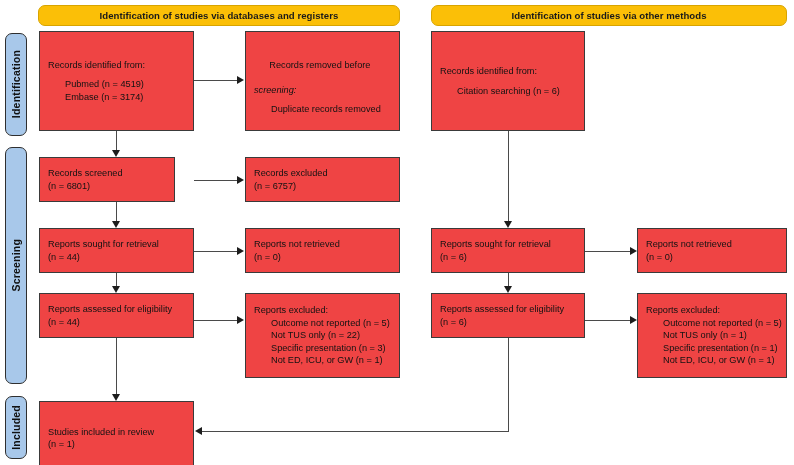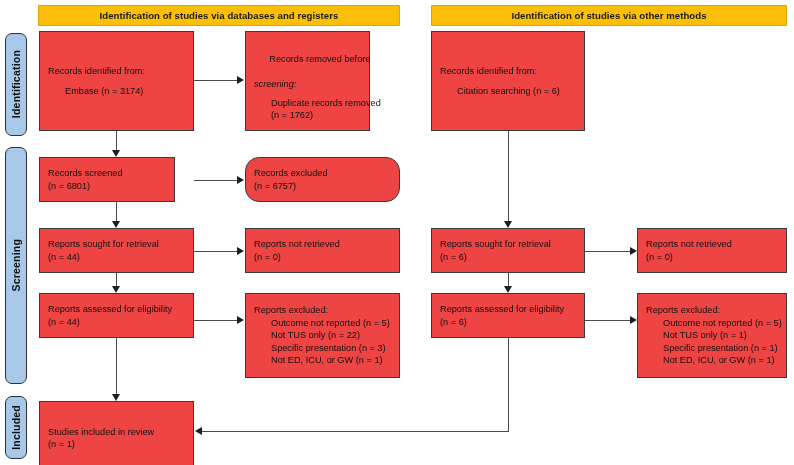--- a/index.html
+++ b/index.html
@@ -37,21 +37,21 @@
     color: #111111;
     letter-spacing: 0.2px;
     white-space: nowrap;
   }
 
   
   .col-header {
     position: absolute;
     background: #fbbf07;
     border: 1.4px solid #d8a400;
-    border-radius: 1px;
+    border-radius: 7px;
     display: flex;
     align-items: center;
     justify-content: center;
   }
   .col-header span {
     font-size: 9.6px;
     font-weight: bold;
     color: #1a1a1a;
     text-align: center;
     letter-spacing: 0.05px;
@@ -125,39 +125,39 @@
   <div class="col-header" style="left:38px; top:5px; width:362px; height:21px;">
     <span>Identification of studies via databases and registers</span>
   </div>
   <div class="col-header" style="left:431px; top:5px; width:356px; height:21px;">
     <span>Identification of studies via other methods</span>
   </div>
 
   <div class="box" style="left:39px; top:31px; width:155px; height:100px;">
     <div class="line">Records identified from:</div>
     <div class="line spacer"></div>
+    <div class="line indent">Pubmed (n = 4519)</div>
     <div class="line indent">Embase (n = 3174)</div>
   </div>
 
-  <div class="box" style="left:245px; top:31px; width:125px; height:100px;">
+  <div class="box" style="left:245px; top:31px; width:155px; height:100px;">
     <div class="line">
       <span>Records removed </span><span class="italic">before</span>
     </div>
     <div class="line italic">screening:</div>
     <div class="line spacer"></div>
     <div class="line indent">Duplicate records removed</div>
-    <div class="line indent">(n = 1762)</div>
   </div>
 
   <div class="box" style="left:39px; top:157px; width:136px; height:45px;">
     <div class="line">Records screened</div>
     <div class="line">(n = 6801)</div>
   </div>
 
-  <div class="box" style="left:245px; top:157px; width:155px; height:45px;border-radius:14px;">
+  <div class="box" style="left:245px; top:157px; width:155px; height:45px;">
     <div class="line">Records excluded</div>
     <div class="line">(n = 6757)</div>
   </div>
 
   <div class="box" style="left:39px; top:228px; width:155px; height:45px;">
     <div class="line">Reports sought for retrieval</div>
     <div class="line">(n = 44)</div>
   </div>
 
   <div class="box" style="left:245px; top:228px; width:155px; height:45px;">

